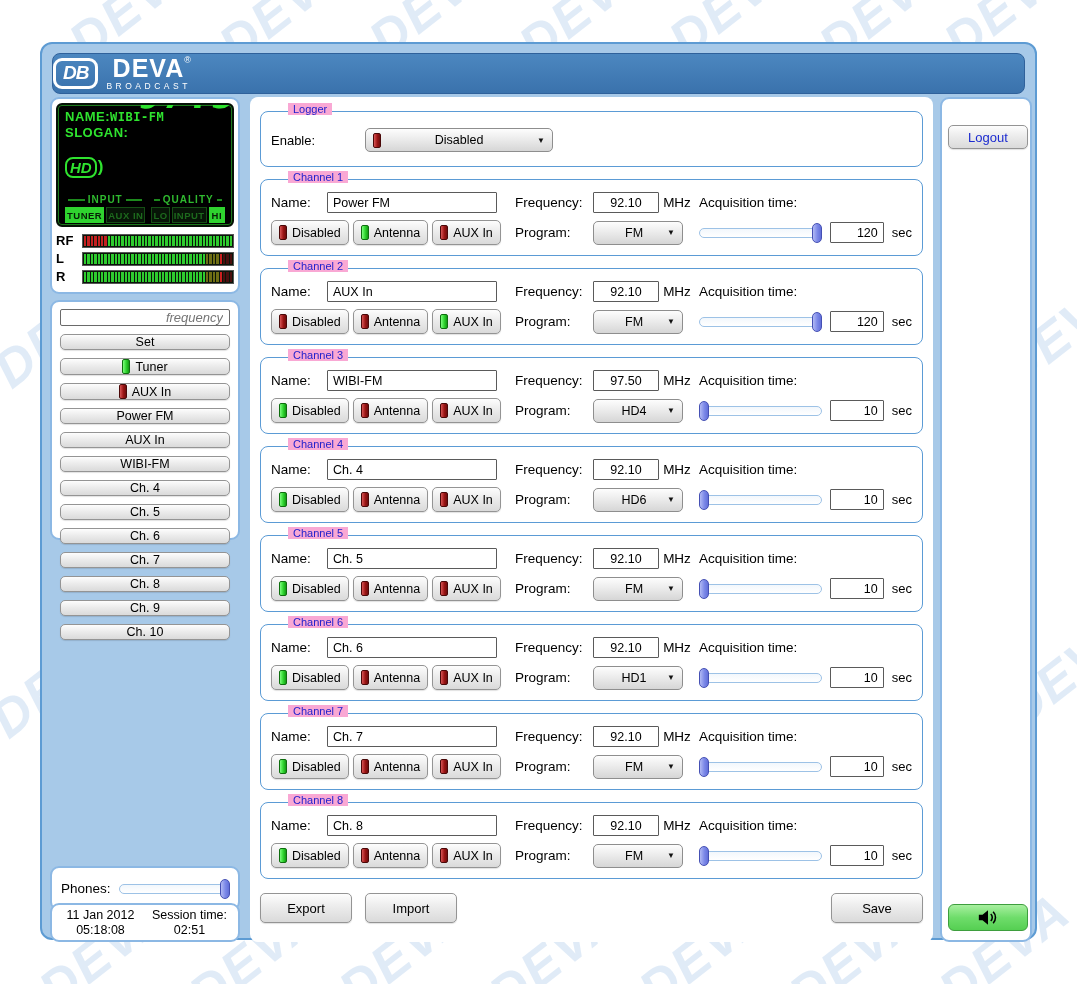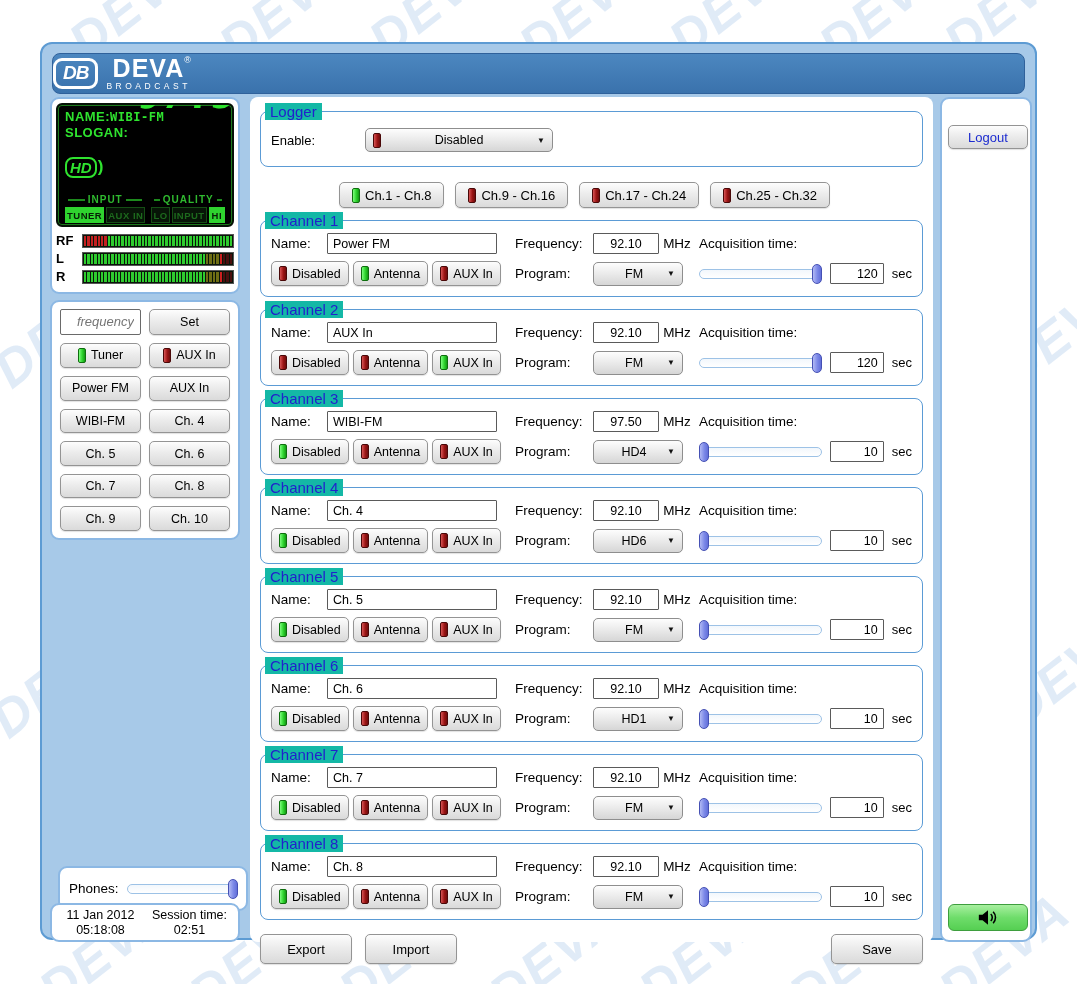--- a/index.html
+++ b/index.html
@@ -87,58 +87,58 @@
   .meters { margin-top:6px; }
   .meter-row { display:flex; align-items:center; margin-top:3px; }
   .meter-row .mlabel { width:26px; font-weight:bold; font-size:13px; }
   .meter-bar {
     flex:1; height:14px; background:#0a150a; border:1px solid #555;
     display:flex; gap:1px; padding:1px;
   }
   .meter-bar .seg { flex:1; }
   
   .panel-keys { left:8px; top:256px; width:190px; height:240px; padding:7px 8px; }
-  .keys-grid { display:grid; grid-template-columns:1fr 1fr; gap:8px 8px; height:100%; }
+  .keys-grid { display:grid; grid-template-columns:1fr; gap:8px 8px; height:100%; }
   .btn {
     background:linear-gradient(#fdfdfd,#ececec 45%,#dadada);
     border:1px solid #949494; border-radius:5px;
     font-size:12.5px; color:#000; cursor:pointer;
     display:flex; align-items:center; justify-content:center; gap:5px;
     font-family:"Liberation Sans", sans-serif;
     box-shadow:0 1px 1px rgba(0,0,0,0.12);
     white-space:nowrap;
   }
   .freq-input {
     border:1px solid #6a6a6a; border-radius:2px; background:#fff;
     font-style:italic; color:#555; text-align:right; padding:0 6px;
     font-size:13px; width:100%;
     font-family:"Liberation Sans", sans-serif;
   }
   .led { width:8px; height:15px; border-radius:2px; flex:0 0 auto; }
   .led-green { background:linear-gradient(90deg,#7dff7d,#2ed32e 55%,#149914); border:1px solid #0e6e0e; }
   .led-red   { background:linear-gradient(90deg,#d85555,#9c1515 55%,#6e0d0d); border:1px solid #4a0808; }
   
-  .panel-phones { left:16px; top:822px; width:190px; height:45px; padding:4px 9px; display:flex; align-items:center; gap:8px; }
+  .panel-phones { left:8px; top:822px; width:190px; height:45px; padding:4px 9px; display:flex; align-items:center; gap:8px; }
   .panel-phones .plabel { font-size:13.5px; }
   .slider { position:relative; height:10px; border:1px solid #9dc2e6; border-radius:6px;
             background:linear-gradient(#f2f7fc,#ffffff); flex:1; }
   .slider .thumb {
     position:absolute; top:-6px; width:10px; height:20px; border-radius:5px;
     background:linear-gradient(90deg,#b2baf4,#7c89e8 55%,#626fd9);
     border:1px solid #4550b4; transform:translateX(-50%);
   }
   .panel-clock { left:8px; top:859px; width:190px; height:39px; padding:3px 4px;
                  display:grid; grid-template-columns:1fr 1fr; text-align:center; align-content:center; }
   .panel-clock div { font-size:12.5px; line-height:15px; }
   
   .main { left:208px; top:53px; width:683px; height:845px; padding:8px 10px; border:none; border-radius:8px; }
   .fs { position:relative; border:1px solid #5b9bd5; border-radius:8px; margin-top:12px; padding:10px 10px 9px 10px; }
   .fs .legend {
-    position:absolute; top:-9px; left:4px; background:#14b8a6; padding:0 5px;
-    color:#2121cc; font-size:15px;
+    position:absolute; top:-9px; left:27px; background:#f9a8d4; padding:0 5px;
+    color:#2121cc; font-size:11px;
   }
   .logger-fs { margin-top:6px; padding:16px 10px 14px 10px; }
   .logger-grid { display:flex; align-items:center; }
   .logger-grid .lbl { width:94px; font-size:13px; }
   .dropdown {
     height:24px; display:flex; align-items:center;
     background:linear-gradient(#fdfdfd,#ececec 45%,#d6d6d6);
     border:1px solid #8e8e8e; border-radius:5px; cursor:pointer;
     padding:0 7px; font-size:12.5px;
   }
@@ -475,38 +475,20 @@
       <div class="logger-grid">
         <span class="lbl">Enable:</span>
         <div class="dropdown dd-logger">
           <span class="led led-red"></span>
           <span class="dd-text">Disabled</span>
           <span class="dd-arrow">▼</span>
         </div>
       </div>
     </div>
 
-    <div class="tabs-row" id="tabs-row">
-        <button class="btn tab-btn">
-          <span class="led led-green"></span>
-          <span>Ch.1 - Ch.8</span>
-        </button>
-        <button class="btn tab-btn">
-          <span class="led led-red"></span>
-          <span>Ch.9 - Ch.16</span>
-        </button>
-        <button class="btn tab-btn">
-          <span class="led led-red"></span>
-          <span>Ch.17 - Ch.24</span>
-        </button>
-        <button class="btn tab-btn">
-          <span class="led led-red"></span>
-          <span>Ch.25 - Ch.32</span>
-        </button>
-      </div>
 
     <div id="channels-container">
   <div class="fs">
     <span class="legend">Channel 1</span>
     <div class="ch-grid1">
       <span class="flabel">Name:</span>
       <input class="ti t-name" value="Power FM" style="">
       <span></span>
       <span class="flabel">Frequency:</span>
       <input class="ti ti-center t-freq" value="92.10" style="">

